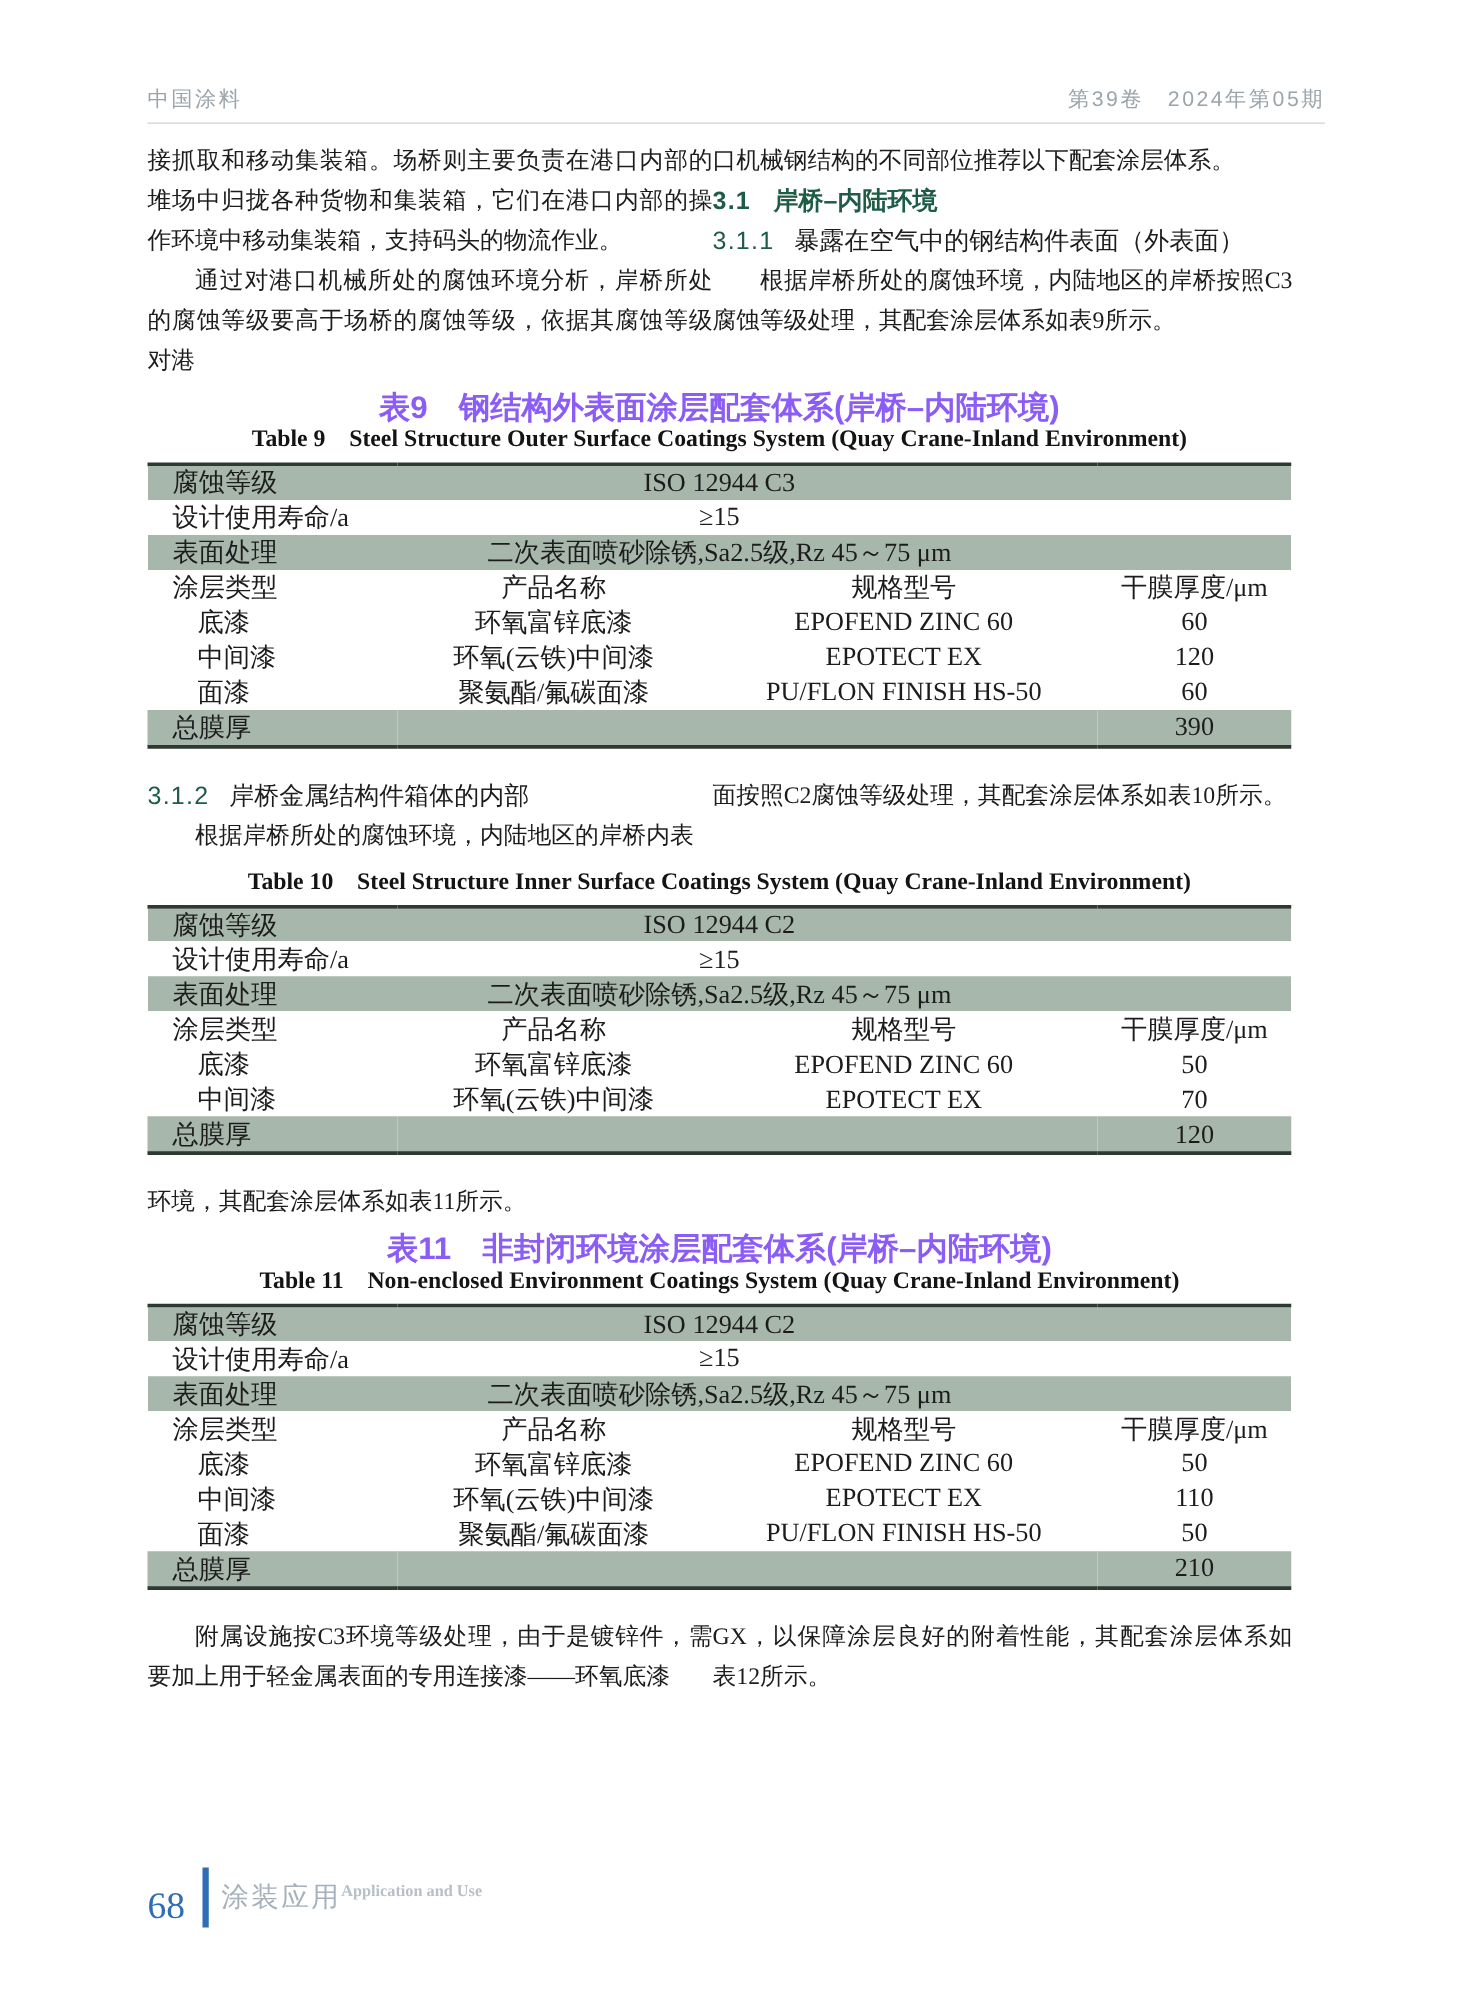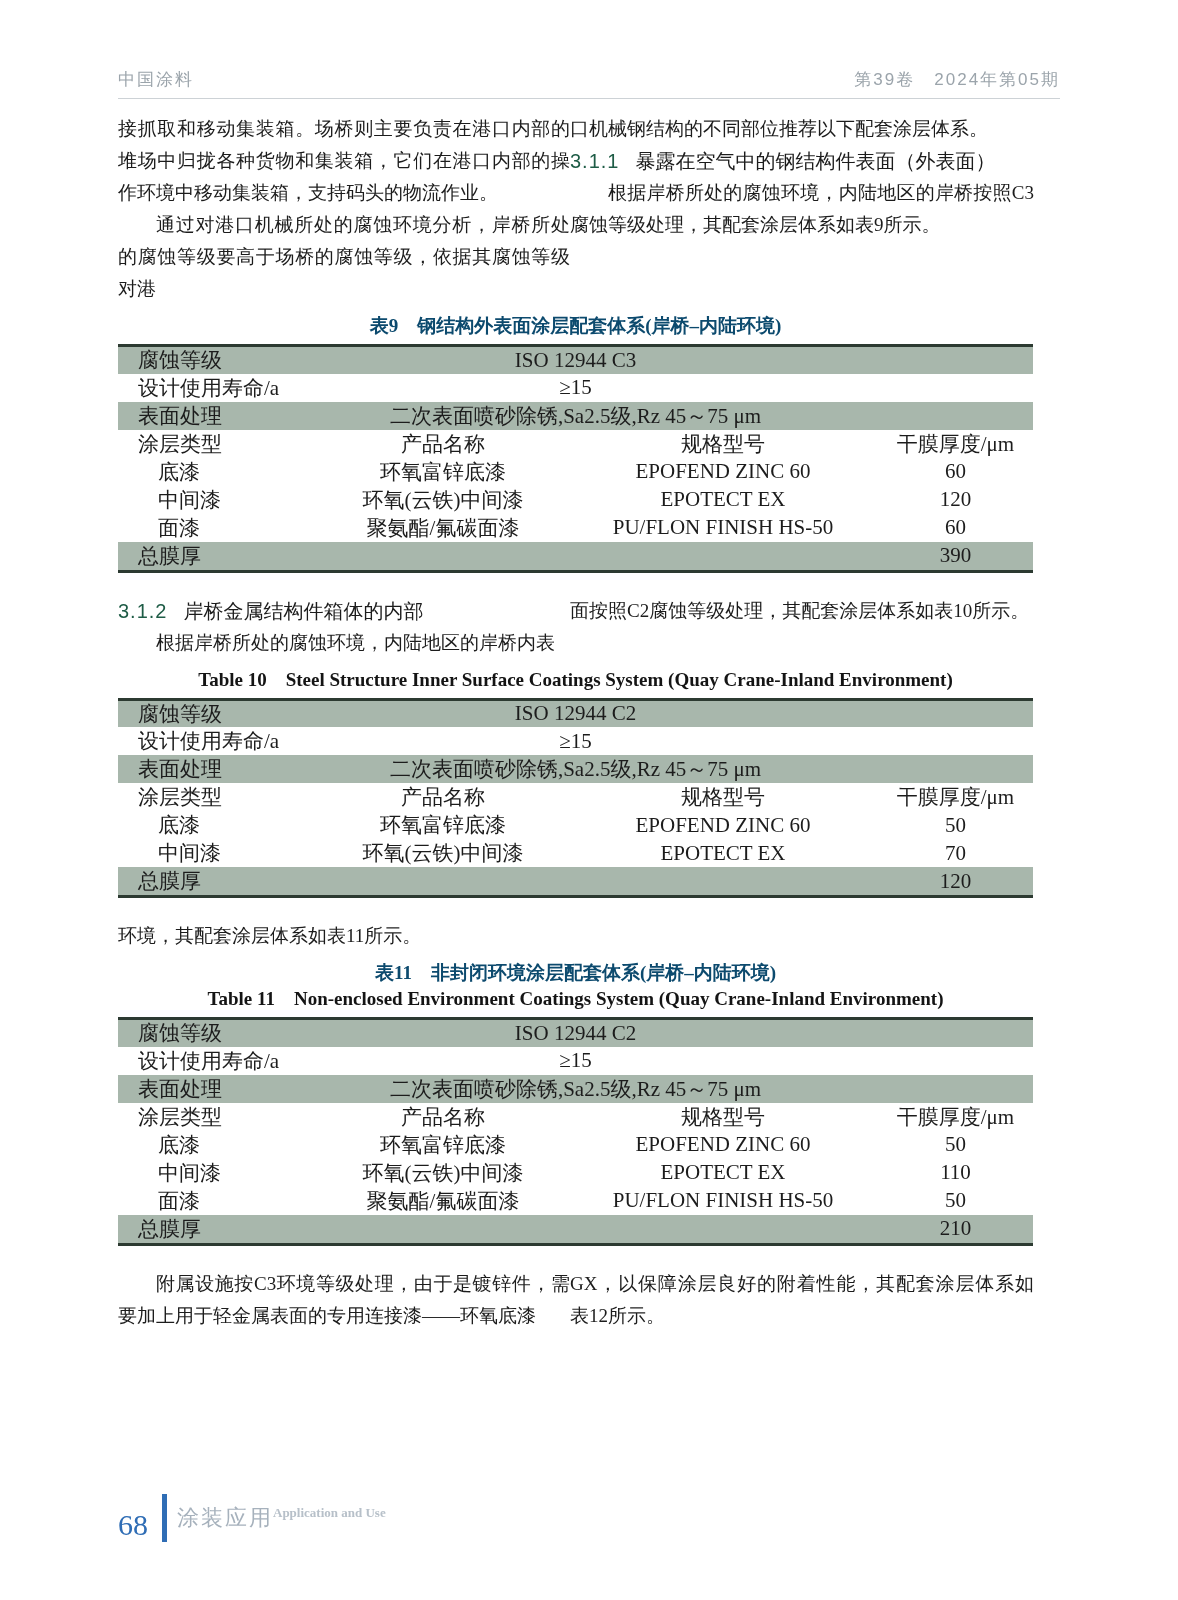--- a/index.html
+++ b/index.html
@@ -55,25 +55,25 @@
     color: #1e5c46;
     font-family: "Liberation Sans", "DejaVu Sans", sans-serif;
     margin-right: 16px;
     letter-spacing: 1px;
   }
 
   
   .table-block { margin-top: 8px; width: 915px; }
   .caption-zh {
     text-align: center;
-    font-family: Liberation Serif, serif;
+    font-family: Liberation Sans, sans-serif;
     font-weight: bold;
-    font-size: 19px;
+    font-size: 25px;
     line-height: 26px;
-    color: #0c4a6e;
+    color: #8b5cf6;
   }
   .caption-en {
     text-align: center;
     font-family: "Liberation Serif", "DejaVu Serif", serif;
     font-weight: bold;
     font-size: 19px;
     line-height: 26px;
     color: #141414;
   }
   table.coating {
@@ -140,29 +140,33 @@
     <span>第39卷　2024年第05期</span>
   </div>
 
   <div class="two-col intro">
     <div class="col-l">
       <p class="body-text">接抓取和移动集装箱。场桥则主要负责在港口内部的堆场中归拢各种货物和集装箱，它们在港口内部的操作环境中移动集装箱，支持码头的物流作业。</p>
       <p class="body-text indent">通过对港口机械所处的腐蚀环境分析，岸桥所处的腐蚀等级要高于场桥的腐蚀等级，依据其腐蚀等级对港</p>
     </div>
     <div class="col-r">
       <p class="body-text">口机械钢结构的不同部位推荐以下配套涂层体系。</p>
+      <div class="h2">
+        <span class="num">3.1</span><span>岸桥–内陆环境</span>
+      </div>
       <div class="h3">
         <span class="num">3.1.1</span><span>暴露在空气中的钢结构件表面（外表面）</span>
       </div>
       <p class="body-text indent">根据岸桥所处的腐蚀环境，内陆地区的岸桥按照C3腐蚀等级处理，其配套涂层体系如表9所示。</p>
     </div>
   </div>
 
   <div class="table-block">
     <div class="caption-zh">表9　钢结构外表面涂层配套体系(岸桥–内陆环境)</div>
+    <div class="caption-en">Table 9　Steel Structure Outer Surface Coatings System (Quay Crane-Inland Environment)</div>
     <table class="coating">
       <colgroup>
           <col class="c1">
           <col class="c2">
           <col class="c3">
           <col class="c4">
         </colgroup>
       <tbody>
           <tr class="band">
         <td colspan="4" class="full"><span class="lab">腐蚀等级</span><span class="val">ISO 12944 C3</span></td>

